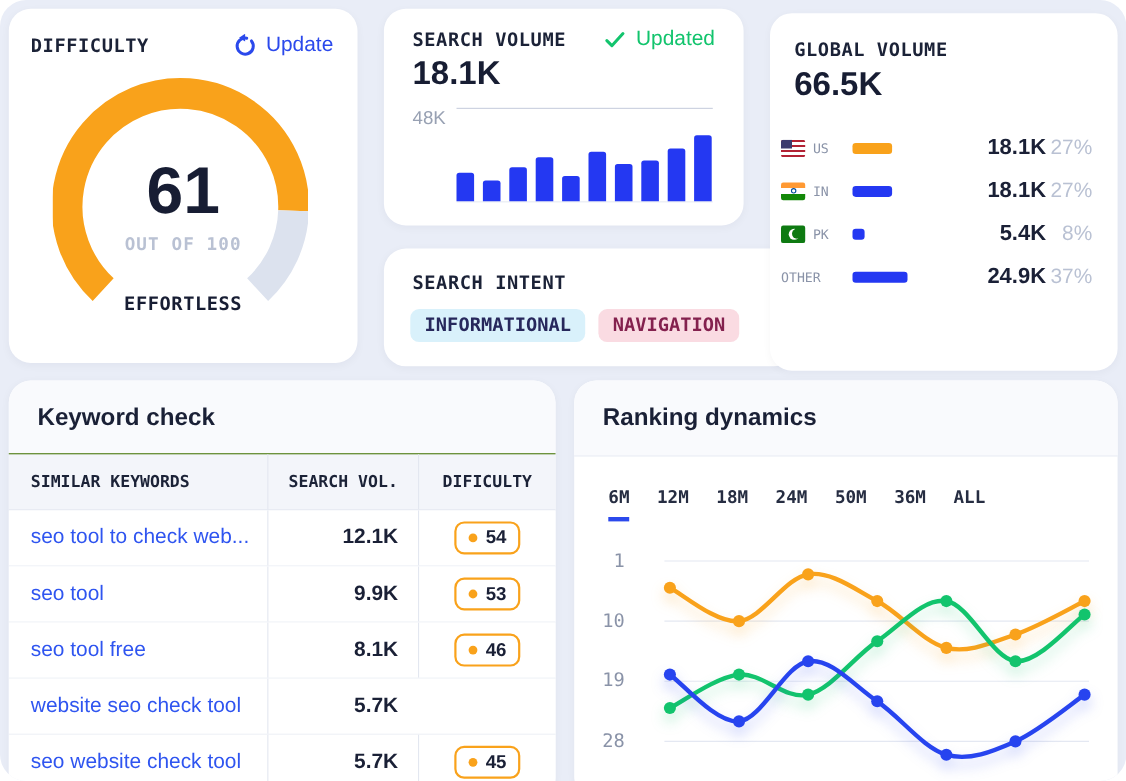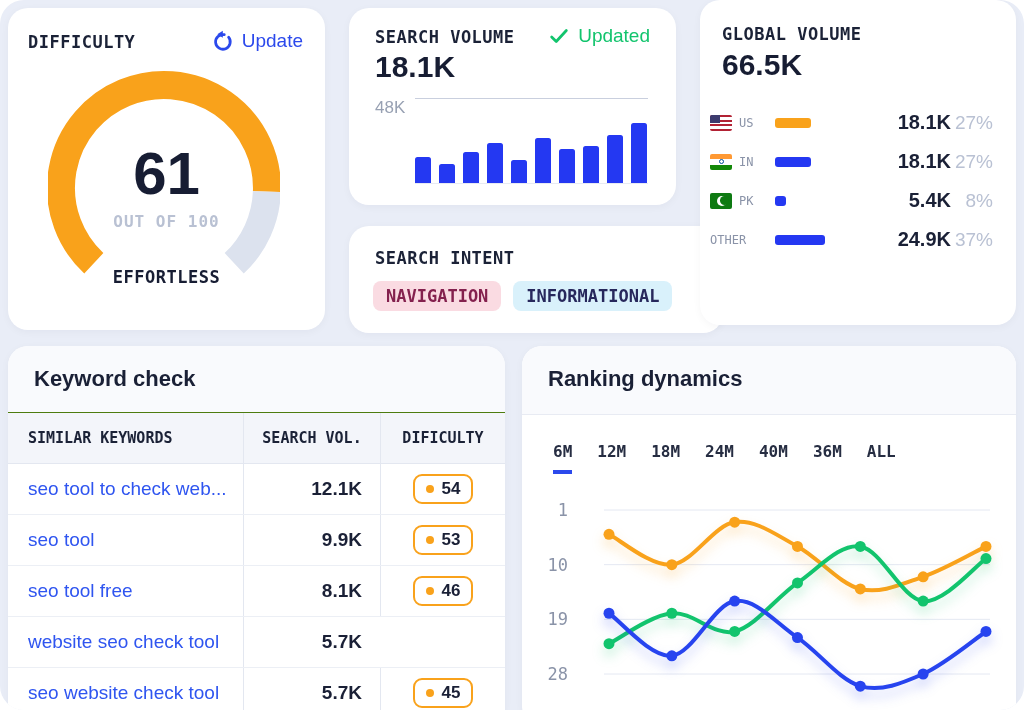--- a/index.html
+++ b/index.html
@@ -39,21 +39,21 @@
   .vbar{width:16px;background:#2438F2;border-radius:2.5px 2.5px 0 0;}
 
   
   #card-search-intent{left:349px;top:226px;width:374px;height:107px;}
   #si-title{left:26px;top:22px;}
   #si-badges{position:absolute;left:24px;top:55px;display:flex;gap:12px;}
   .intent-badge{font-family:"DejaVu Sans Mono",monospace;font-weight:700;font-size:17px;height:30px;
                 line-height:30px;padding:0 13px;border-radius:8px;}
 
   
-  #card-global-volume{left:700px;top:0;width:316px;height:325px;}
+  #card-global-volume{left:700px;top:12px;width:316px;height:325px;}
   #gv-title{left:22px;top:24px;}
   #gv-value{position:absolute;left:22px;top:48px;font-size:30px;font-weight:800;color:#171D33;}
   #gv-rows{position:absolute;left:10px;right:23px;top:103px;}
   .gv-row{display:flex;align-items:center;height:39px;}
   .gv-label-box{width:65px;display:flex;align-items:center;gap:7px;flex:0 0 65px;}
   .gv-country{font-family:"DejaVu Sans Mono",monospace;font-size:12px;color:#8A93A8;}
   .gv-bar-box{flex:1;}
   .gv-bar{height:10px;border-radius:3px;}
   .gv-value{width:88px;text-align:right;font-size:20px;font-weight:700;color:#1A2036;}
   .gv-pct{width:42px;text-align:right;font-size:19px;color:#B9C1D3;}
@@ -150,22 +150,22 @@
         <div class="vbar" style="height: 34px; background: rgb(36, 56, 242);"></div>
         <div class="vbar" style="height: 37px; background: rgb(36, 56, 242);"></div>
         <div class="vbar" style="height: 48px; background: rgb(36, 56, 242);"></div>
         <div class="vbar" style="height: 60px; background: rgb(36, 56, 242);"></div>
       </div>
   </section>
 
   <section class="card" id="card-search-intent">
     <div class="card-title" id="si-title">SEARCH INTENT</div>
     <div id="si-badges">
+      <span class="intent-badge" style="background:#D9F1FB;color:#27285C;">INFORMATIONAL</span>
       <span class="intent-badge" style="background:#FADBE2;color:#84214E;">NAVIGATION</span>
-      <span class="intent-badge" style="background:#D9F1FB;color:#27285C;">INFORMATIONAL</span>
     </div>
   </section>
 
   <section class="card" id="card-global-volume">
     <div class="card-title" id="gv-title">GLOBAL VOLUME</div>
     <div id="gv-value">66.5K</div>
     <div id="gv-rows">
       <div class="gv-row">
         <div class="gv-label-box">
           <span class="flag flag-us"></span>
@@ -281,21 +281,21 @@
 
   <section class="card" id="card-ranking">
     <div class="titlezone"></div>
     <div class="big-title">Ranking dynamics</div>
     <div id="rd-divider"></div>
     <div id="rd-tabs">
       <span class="rd-tab active">6M</span>
       <span class="rd-tab">12M</span>
       <span class="rd-tab">18M</span>
       <span class="rd-tab">24M</span>
-      <span class="rd-tab">40M</span>
+      <span class="rd-tab">50M</span>
       <span class="rd-tab">36M</span>
       <span class="rd-tab">ALL</span>
     </div>
     <div id="rd-ylabels">
         <div class="rd-ylabel" style="top: 154px;">1</div>
         <div class="rd-ylabel" style="top: 208.667px;">10</div>
         <div class="rd-ylabel" style="top: 263.333px;">19</div>
         <div class="rd-ylabel" style="top: 318px;">28</div>
       </div>
     <svg id="rd-chart" width="494" height="236" viewBox="0 0 494 236">

